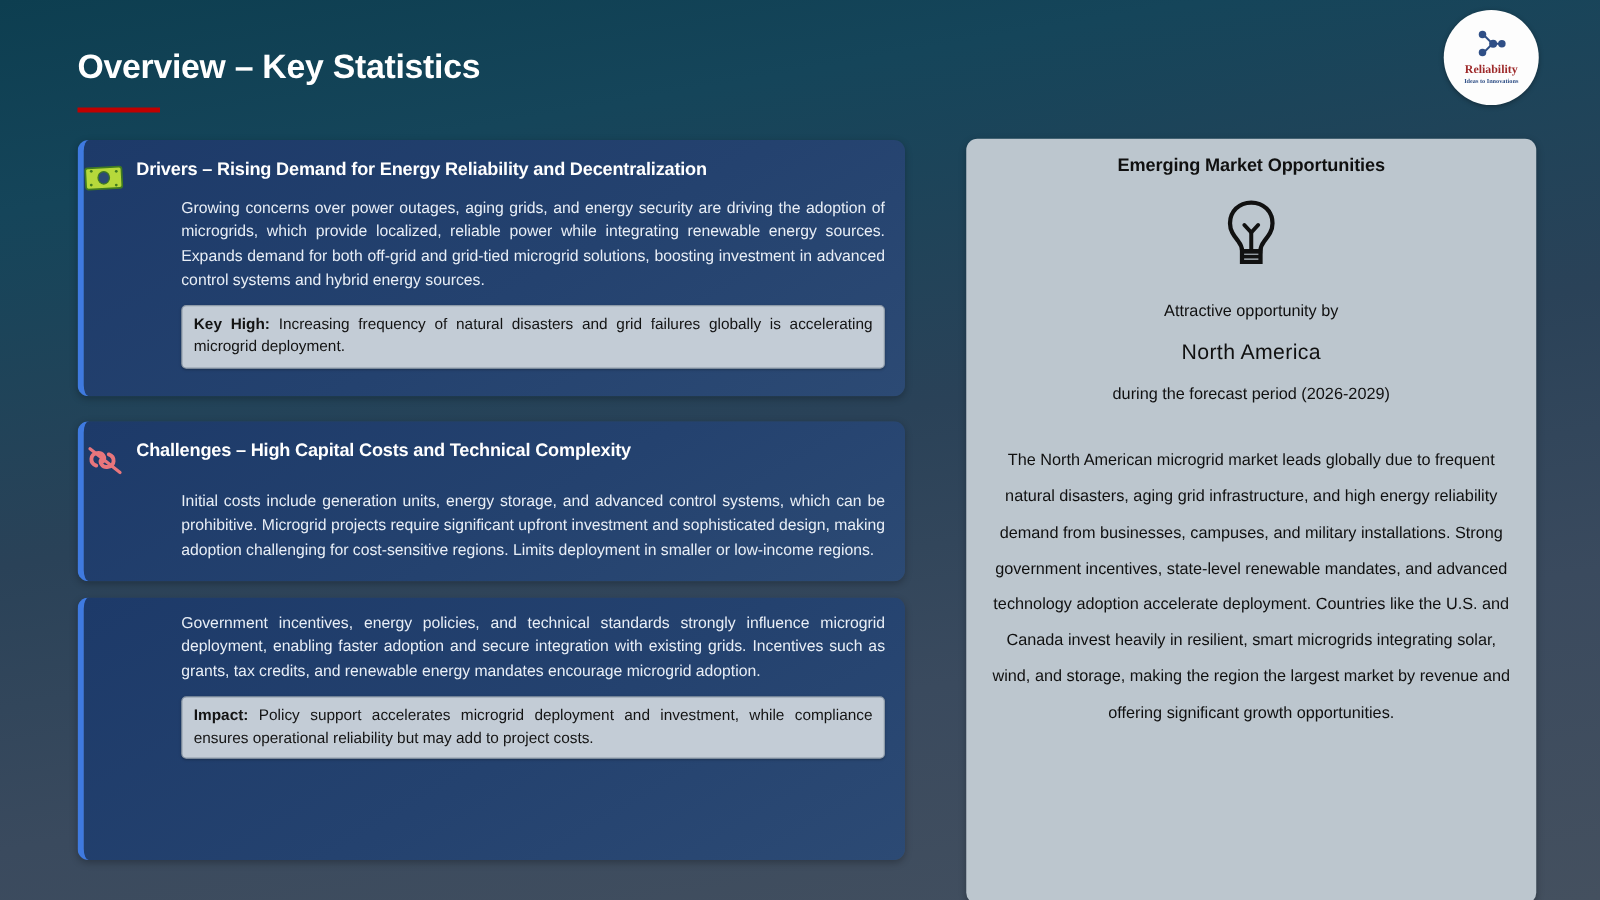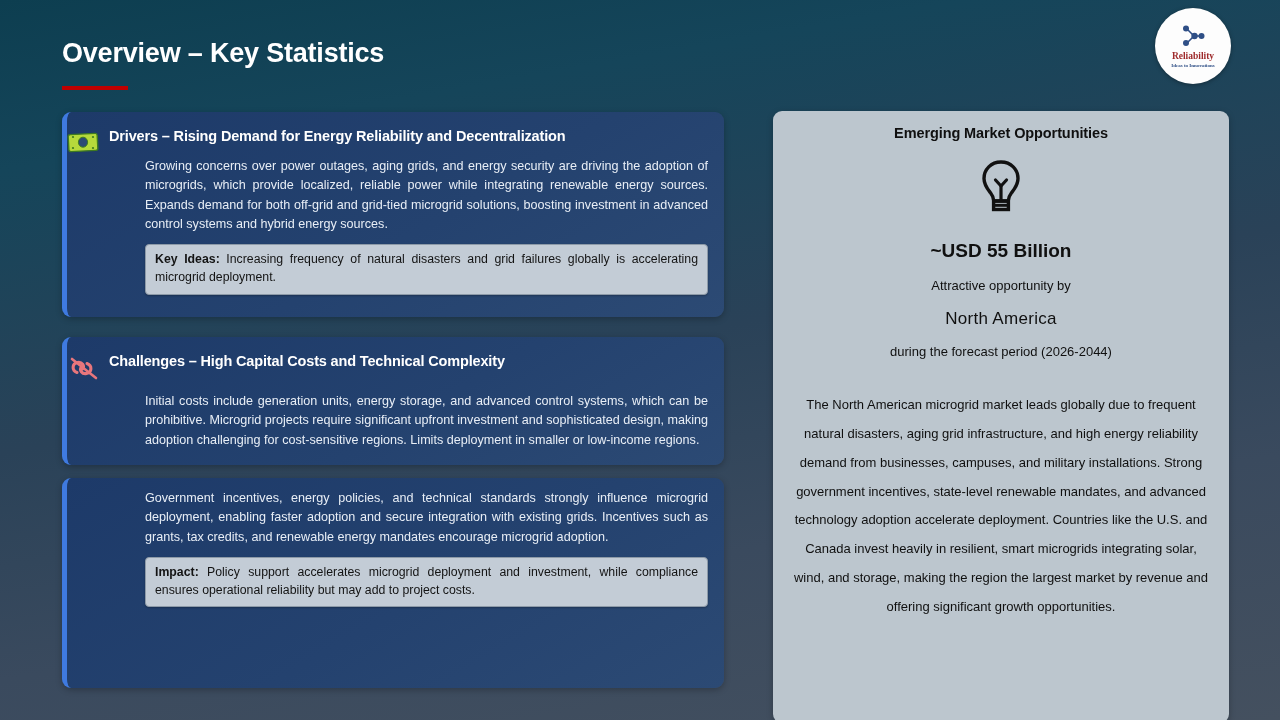--- a/index.html
+++ b/index.html
@@ -198,21 +198,21 @@
         <circle cx="6" cy="6" r="1.1" fill="#3f7a20"></circle>
         <circle cx="26" cy="6" r="1.1" fill="#3f7a20"></circle>
         <circle cx="6" cy="17" r="1.1" fill="#3f7a20"></circle>
         <circle cx="26" cy="17" r="1.1" fill="#3f7a20"></circle>
       </svg>
     </span>
     <span class="card-title">Drivers – Rising Demand for Energy Reliability and Decentralization</span>
   </div>
   <div class="card-body">Growing concerns over power outages, aging grids, and energy security are driving the adoption of microgrids, which provide localized, reliable power while integrating renewable energy sources. Expands demand for both off-grid and grid-tied microgrid solutions, boosting investment in advanced control systems and hybrid energy sources.</div>
   <div class="note-box">
-    <span class="note-label">Key Ideas:</span><span> Increasing frequency of natural disasters and grid failures globally is accelerating microgrid deployment.</span>
+    <span class="note-label">Key High:</span><span> Increasing frequency of natural disasters and grid failures globally is accelerating microgrid deployment.</span>
   </div>
 </div>
 
 <div class="card" id="card-challenges">
   <div class="card-head">
     <span class="card-icon">
       <svg width="34" height="28" viewBox="0 0 34 28">
         <g fill="none" stroke="#e8767c" stroke-width="3.1" stroke-linecap="round">
           <path d="M10 18.5 C4.5 16.5 5 9.5 10.5 8.5 C15 7.6 18 12 15.5 15"></path>
           <path d="M20 9.5 C25.5 11.5 25 18.5 19.5 19.5 C15 20.4 12 16 14.5 13"></path>
@@ -236,18 +236,17 @@
   <div class="panel-title">Emerging Market Opportunities</div>
   <div class="panel-icon">
     <svg width="50" height="62" viewBox="0 0 50 62">
       <path d="M25 4 C15 4 8 11.5 8 20.5 C8 27 11.5 31 14.5 34.8 C16.6 37.5 17.6 39.5 17.8 43 L32.2 43 C32.4 39.5 33.4 37.5 35.5 34.8 C38.5 31 42 27 42 20.5 C42 11.5 35 4 25 4 Z" fill="none" stroke="#111111" stroke-width="3.4"></path>
       <path d="M19.5 22 L25 28 L30.5 22" fill="none" stroke="#111111" stroke-width="3.2" stroke-linecap="round" stroke-linejoin="round"></path>
       <line x1="25" y1="28" x2="25" y2="43" stroke="#111111" stroke-width="3.2"></line>
       <rect x="17.6" y="43" width="14.8" height="8.5" fill="none" stroke="#111111" stroke-width="3.4"></rect>
       <line x1="17.6" y1="47.3" x2="32.4" y2="47.3" stroke="#111111" stroke-width="3"></line>
     </svg>
   </div>
-  <div class="panel-value">~USD 55 Billion</div>
   <div class="panel-sub">Attractive opportunity by</div>
   <div class="panel-region">North America</div>
-  <div class="panel-period">during the forecast period (2026-2044)</div>
+  <div class="panel-period">during the forecast period (2026-2029)</div>
   <div class="panel-para">The North American microgrid market leads globally due to frequent natural disasters, aging grid infrastructure, and high energy reliability demand from businesses, campuses, and military installations. Strong government incentives, state-level renewable mandates, and advanced technology adoption accelerate deployment. Countries like the U.S. and Canada invest heavily in resilient, smart microgrids integrating solar, wind, and storage, making the region the largest market by revenue and offering significant growth opportunities.</div>
 </div>
 
 </body></html>

